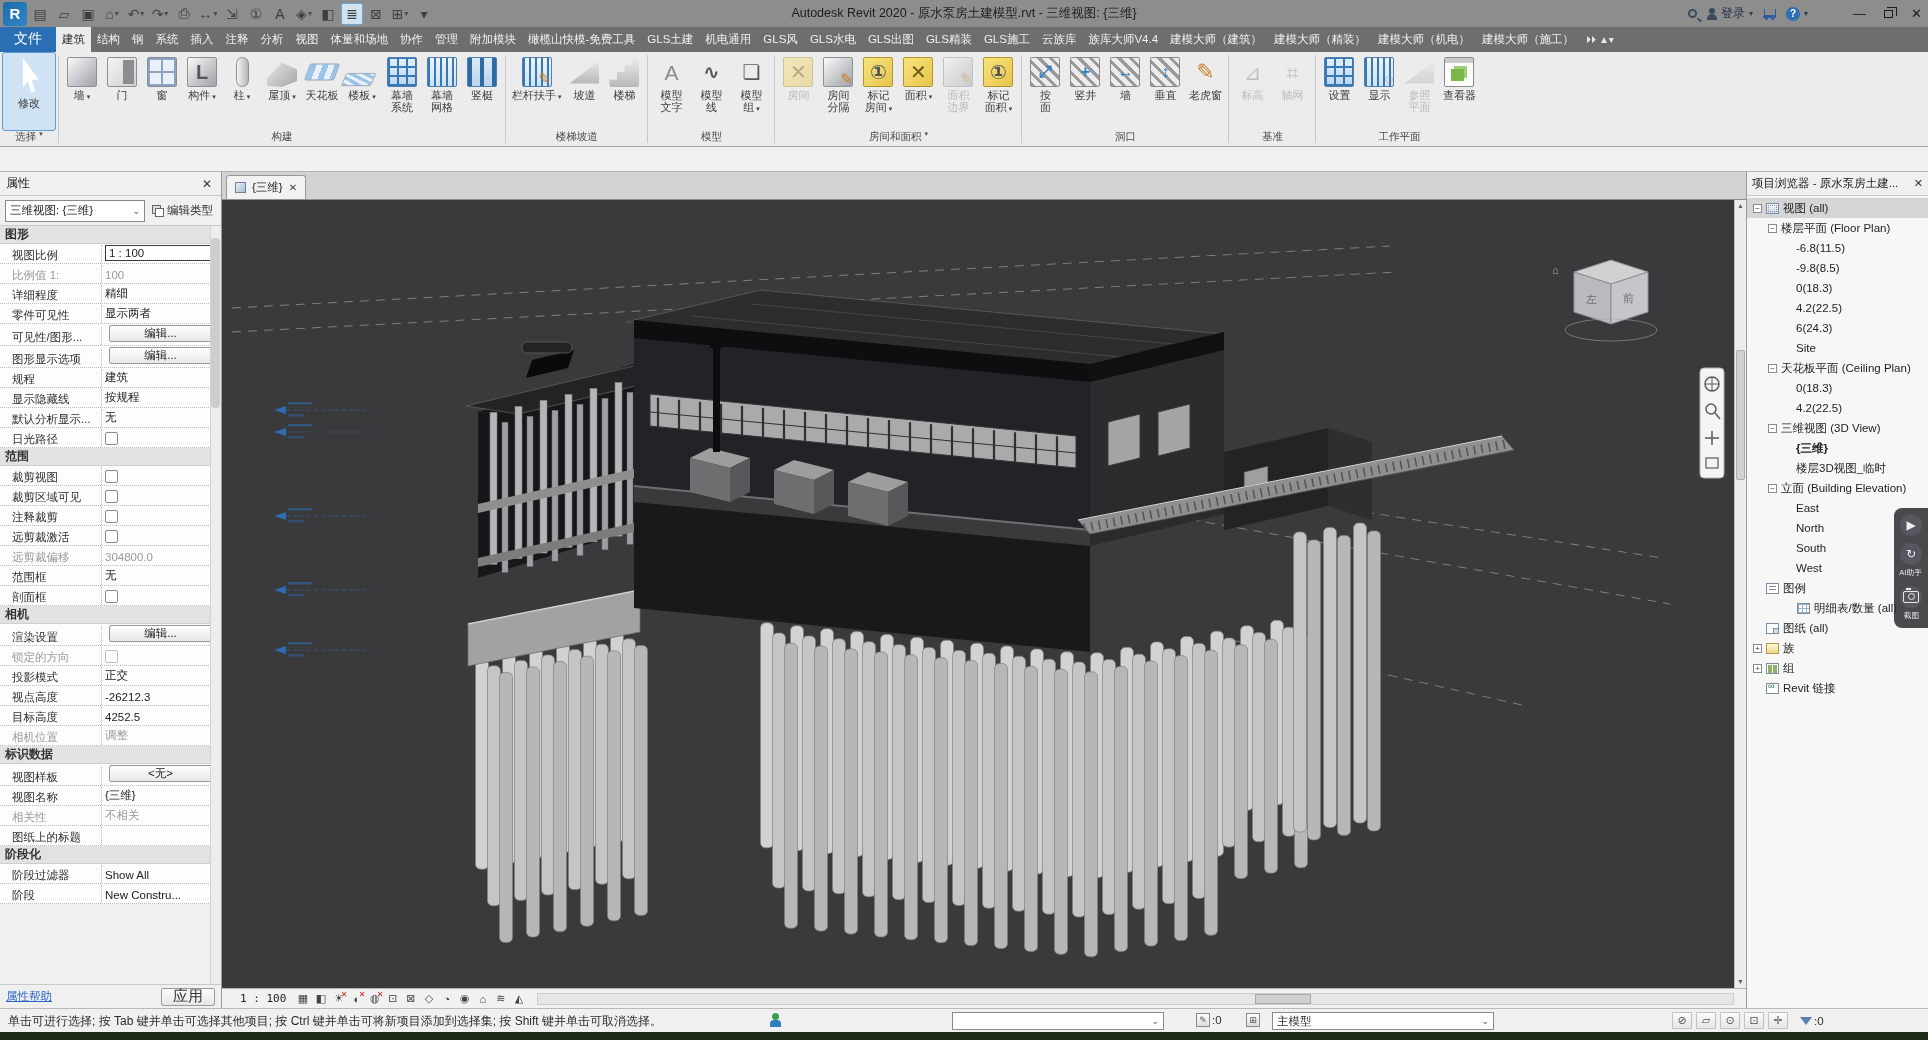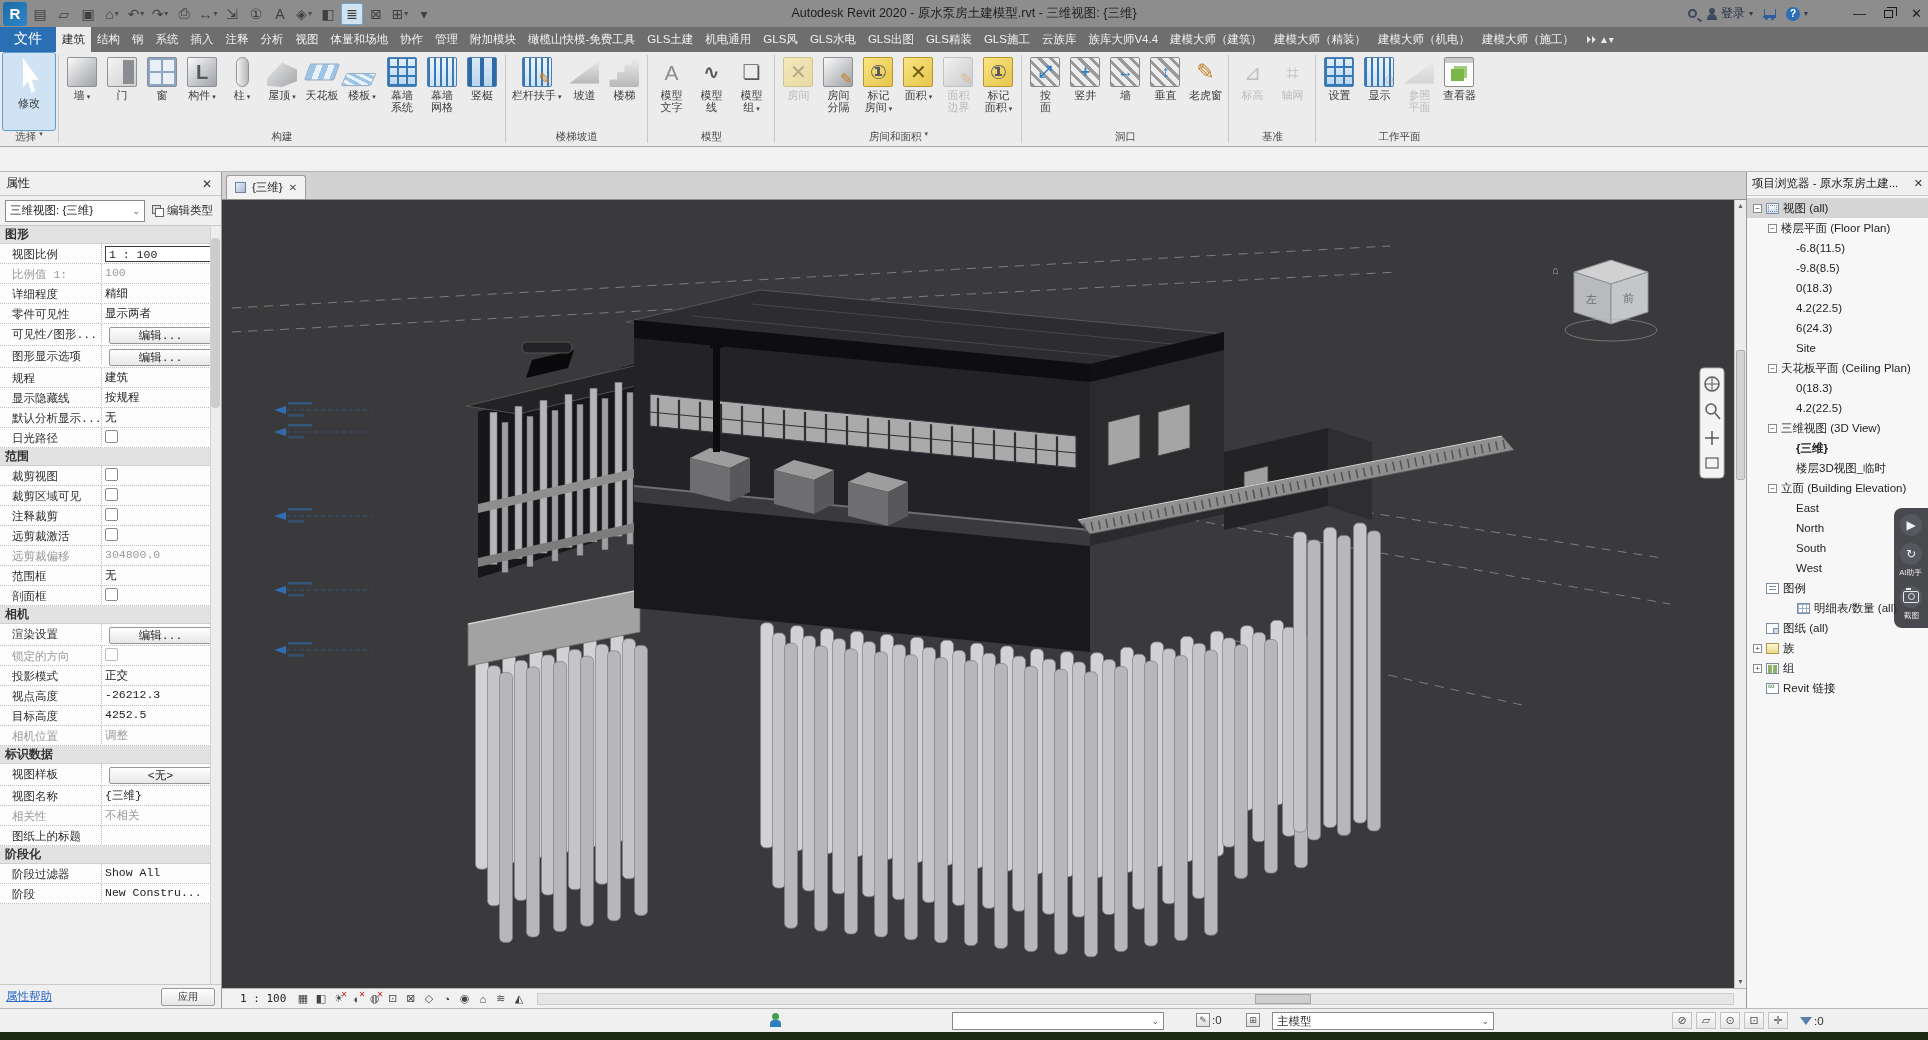--- a/index.html
+++ b/index.html
@@ -104,35 +104,35 @@
   .p-selrow{height:30px;display:flex;align-items:center;gap:4px;padding:0 5px;border-bottom:1px solid #c9c9c9;}
   .p-select{flex:1;height:22px;background:#fff;border:1px solid #8a8a8a;display:flex;align-items:center;padding:0 4px;font-size:11.5px;color:#222;}
   .p-select .ar{margin-left:auto;font-size:9px;color:#555;}
   .p-edittype{display:flex;align-items:center;gap:3px;font-size:11.5px;color:#2b2b2b;padding:2px 3px;}
   .et-ic{width:12px;height:12px;position:relative;display:inline-block;}
   .et-ic::before{content:"";position:absolute;left:0;top:0;width:7px;height:7px;border:1px solid #666;background:#ddd;}
   .et-ic::after{content:"";position:absolute;right:0;bottom:0;width:7px;height:7px;border:1px solid #666;background:#fff;}
   .p-rows{flex:1;overflow:hidden;position:relative;background:#f0f0f0;}
   .pghead{height:18px;background:#e2e2e2;border-bottom:1px solid #cfcfcf;display:flex;align-items:center;padding:0 5px;font-weight:bold;color:#333;}
   .pghead .caret{margin-left:auto;font-size:9px;color:#555;}
-  .prow{height:20px;display:flex;align-items:flex-start;border-bottom:1px dotted #bdbdbd;background:#fdfdfd;font-family:Liberation Mono, monospace;}
+  .prow{height:20px;display:flex;align-items:flex-end;border-bottom:1px dotted #bdbdbd;background:#fdfdfd;}
   .prow.btnrow{height:22px;}
   .plab{width:102px;padding:3px 2px 0 12px;color:#2e2e2e;border-right:1px dotted #bdbdbd;white-space:nowrap;overflow:hidden;font-size:11.5px;}
   .plab.gray{color:#9a9a9a;}
   .pval{flex:1;padding:2px 3px;display:flex;align-items:center;font-size:11.5px;color:#222;}
   .pval.gray{color:#9a9a9a;}
   .pinput{flex:1;border:1px solid #3c3c3c;background:#fff;height:16px;display:flex;align-items:center;padding:0 3px;}
   .pbtn{flex:1;margin:1px 6px 1px 4px;border:1px solid #979797;border-radius:2px;background:linear-gradient(#fefefe,#e8e8e8);display:flex;align-items:center;justify-content:center;height:17px;color:#222;}
   .cbox{width:13px;height:13px;border:1px solid #8a8a8a;background:#fff;border-radius:2px;}
   .cbox.gray{border-color:#bdbdbd;}
   .p-vscroll{position:absolute;right:0;top:0;bottom:0;width:11px;background:#ededed;border-left:1px solid #d2d2d2;}
   .p-vthumb{position:absolute;right:1px;top:12px;width:9px;height:170px;background:#cdcdcd;border-radius:4px;}
   .p-foot{height:24px;display:flex;align-items:center;padding:0 6px;background:#f0f0f0;border-top:1px solid #c9c9c9;}
   .p-help{color:#2a66c8;text-decoration:underline;font-size:11.5px;}
-  .p-apply{margin-left:auto;width:54px;height:18px;border:1px solid #9a9a9a;border-radius:2px;background:linear-gradient(#fdfdfd,#e6e6e6);display:flex;align-items:center;justify-content:center;color:#333;font-size:10px;}
+  .p-apply{margin-left:auto;width:54px;height:18px;border:1px solid #9a9a9a;border-radius:2px;background:linear-gradient(#fdfdfd,#e6e6e6);display:flex;align-items:center;justify-content:center;color:#333;font-size:15px;}
 
   
   .canvascol{flex:1;display:flex;flex-direction:column;position:relative;min-width:0;}
   .viewtabs{height:28px;background:#d2d2d2;border-bottom:1px solid #8f8f8f;display:flex;align-items:flex-end;padding-left:4px;}
   .vtab{height:24px;background:#f2f2f2;border:1px solid #9a9a9a;border-bottom:none;border-radius:3px 3px 0 0;display:flex;align-items:center;gap:6px;padding:0 8px;font-size:11.5px;color:#222;}
   .vtab .cubei{width:11px;height:11px;background:linear-gradient(135deg,#e8eef6,#a8bcd2);border:1px solid #6c83a0;}
   .vtab .x{font-size:10px;color:#444;}
   .drawing{flex:1;position:relative;background:#3a3a3c;overflow:hidden;}
   .drawing svg{display:block;width:100%;height:100%;}
   .c-vsb{position:absolute;top:0;right:0;bottom:0;width:12px;background:#ececec;border-left:1px solid #c0c0c0;}
@@ -1161,20 +1161,21 @@
       <div class="ai-item">
         <div class="ai-circ">
           <span class="cam"></span>
         </div>
         <div class="ai-lbl">截图</div>
       </div>
     </div>
 </div>
 
 <div class="statusbar">
+  <span class="sb-hint">单击可进行选择; 按 Tab 键并单击可选择其他项目; 按 Ctrl 键并单击可将新项目添加到选择集; 按 Shift 键并单击可取消选择。</span>
   <span class="sb-wsicon"></span>
   <span class="sb-select" style="left:952px;width:212px;">
     <span></span>
       <span class="ar">⌄</span>
   </span>
   <span class="sb-badge" style="left:1196px;">
     <span class="bic">✎</span>
     <span>:0</span>
   </span>
   <span class="sb-badge" style="left:1246px;">

